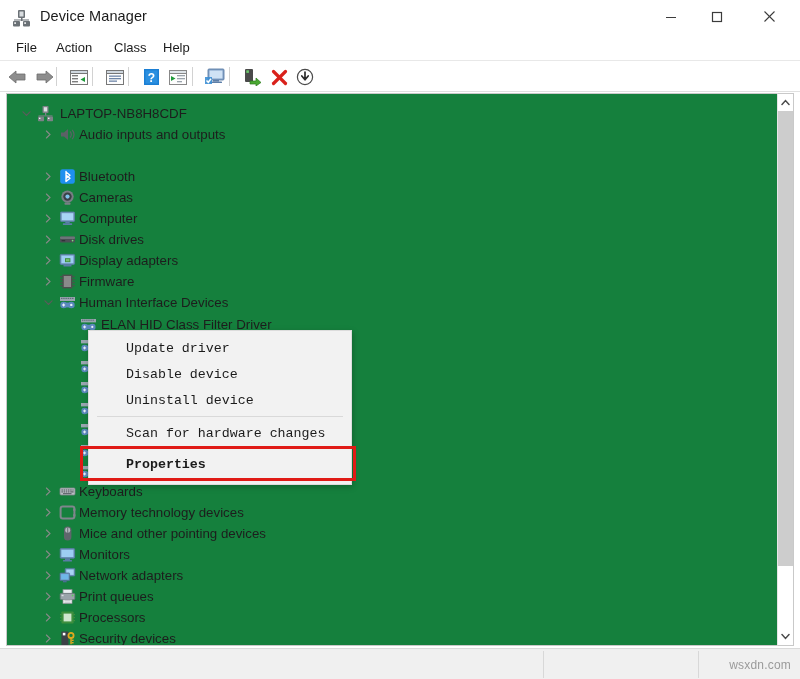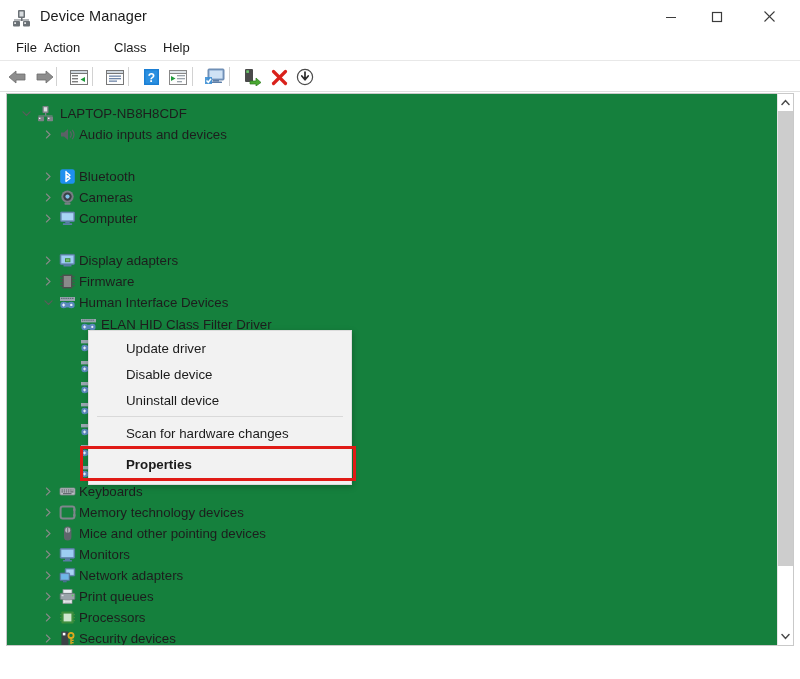--- a/index.html
+++ b/index.html
@@ -162,20 +162,21 @@
     border: 1px solid #dcdcdc;
     box-shadow: 1px 2px 6px rgba(0,0,0,.23);
   }
   .ctx-item {
     position: absolute; left: 0;
     width: 262px; height: 26px;
     display: flex; align-items: center;
     padding-left: 37px;
     font-size: 13.3px; color: #1b1b1b;
     white-space: nowrap;
+    font-family: Liberation Mono, monospace;
   }
   .ctx-item.bold { font-weight: bold; }
   .ctx-sep {
     position: absolute; left: 8px;
     width: 246px; height: 1px;
     background: #d9d9d9;
   }
 
   
   #redbox {
@@ -218,21 +219,21 @@
     <div class="wbtn" id="btn-close">
       <svg width="13" height="13" viewBox="0 0 13 13">
         <line x1="1.5" y1="1.5" x2="11.5" y2="11.5" stroke="#3c3c3c" stroke-width="1.1"></line>
         <line x1="11.5" y1="1.5" x2="1.5" y2="11.5" stroke="#3c3c3c" stroke-width="1.1"></line>
       </svg>
     </div>
   </div>
 
   <div id="menubar">
     <span class="menu-item" style="left:10px">File</span>
-    <span class="menu-item" style="left:38px">Action</span>
+    <span class="menu-item" style="left:50px">Action</span>
     <span class="menu-item" style="left:108px">Class</span>
     <span class="menu-item" style="left:157px">Help</span>
   </div>
 
   <div id="toolbar">
     <div class="tb-item" style="left:6px">
       <svg width="20" height="16" viewBox="0 0 20 16">
         <path d="M8 2 L1 8 L8 14 L8 11 L17 11 L17 5 L8 5 Z" fill="#8d8d8d" stroke="#6d6d6d" stroke-width=".8" stroke-linejoin="round"></path>
       </svg>
     </div>
@@ -351,21 +352,21 @@
               <path d="M2.4 1 L6 4.5 L2.4 8" stroke="#8a8a8a" stroke-width="1.1" fill="none" stroke-linecap="round"></path>
             </svg>
         </span>
         <span class="nicon" style="left:52px">
           <svg width="17" height="17" viewBox="0 0 17 17">
             <path d="M2 6.5 L5 6.5 L9 3 L9 14 L5 10.5 L2 10.5 Z" fill="#5b6166"></path>
             <path d="M11 5.5 A4.5 4.5 0 0 1 11 11.5" stroke="#5b6166" stroke-width="1.2" fill="none"></path>
             <path d="M13.2 3.8 A7 7 0 0 1 13.2 13.2" stroke="#5b6166" stroke-width="1.2" fill="none"></path>
           </svg>
         </span>
-        <span class="nlabel" style="left:72px">Audio inputs and devices</span>
+        <span class="nlabel" style="left:72px">Audio inputs and outputs</span>
       </div>
 
 
       <div class="node" style="top:72px">
         <span class="chev" style="left:34px">
           <svg width="8" height="9" viewBox="0 0 8 9">
               <path d="M2.4 1 L6 4.5 L2.4 8" stroke="#8a8a8a" stroke-width="1.1" fill="none" stroke-linecap="round"></path>
             </svg>
         </span>
         <span class="nicon" style="left:52px">
@@ -404,20 +405,36 @@
           <svg width="17" height="17" viewBox="0 0 17 17">
             <circle cx="8.5" cy="7.6" r="6.2" fill="#787f85"></circle>
             <circle cx="8.5" cy="7.6" r="4.2" fill="#3a4045"></circle>
             <circle cx="8.5" cy="7.6" r="2.1" fill="#7fc3ec"></circle>
             <rect x="5.5" y="13.6" width="6" height="2.2" rx=".7" fill="#787f85"></rect>
           </svg>
         </span>
         <span class="nlabel" style="left:72px">Cameras</span>
       </div>
 
+      <div class="node" style="top:135px">
+        <span class="chev" style="left:34px">
+          <svg width="8" height="9" viewBox="0 0 8 9">
+              <path d="M2.4 1 L6 4.5 L2.4 8" stroke="#8a8a8a" stroke-width="1.1" fill="none" stroke-linecap="round"></path>
+            </svg>
+        </span>
+        <span class="nicon" style="left:52px">
+          <svg width="17" height="17" viewBox="0 0 17 17">
+            <rect x="1" y="5.5" width="15" height="6" rx="1" fill="#4a5055"></rect>
+            <rect x="1" y="5.5" width="15" height="2.4" rx="1" fill="#6d7479"></rect>
+            <rect x="2.6" y="9" width="3.6" height="1.3" fill="#2f3437"></rect>
+            <circle cx="13.6" cy="9.6" r=".85" fill="#7ddc7d"></circle>
+          </svg>
+        </span>
+        <span class="nlabel" style="left:72px">Disk drives</span>
+      </div>
 
       <div class="node" style="top:156px">
         <span class="chev" style="left:34px">
           <svg width="8" height="9" viewBox="0 0 8 9">
               <path d="M2.4 1 L6 4.5 L2.4 8" stroke="#8a8a8a" stroke-width="1.1" fill="none" stroke-linecap="round"></path>
             </svg>
         </span>
         <span class="nicon" style="left:52px">
           <svg width="17" height="17" viewBox="0 0 17 17">
             <rect x="1.2" y="2.4" width="14.4" height="10" rx=".8" fill="#6f92bb" stroke="#5a7ca6" stroke-width=".8"></rect>
@@ -778,14 +795,19 @@
     <div class="ctx-item" style="top:4px">Update driver</div>
     <div class="ctx-item" style="top:30px">Disable device</div>
     <div class="ctx-item" style="top:56px">Uninstall device</div>
     <div class="ctx-sep" style="top:85px"></div>
     <div class="ctx-item" style="top:89px">Scan for hardware changes</div>
     <div class="ctx-item bold" style="top:120px">Properties</div>
   </div>
 
   <div id="redbox"></div>
 
+  <div id="statusbar">
+    <div class="sb-div" style="left:543px"></div>
+    <div class="sb-div" style="left:698px"></div>
+    <span id="watermark">wsxdn.com</span>
+  </div>
 
 </div>
 
 </body></html>

